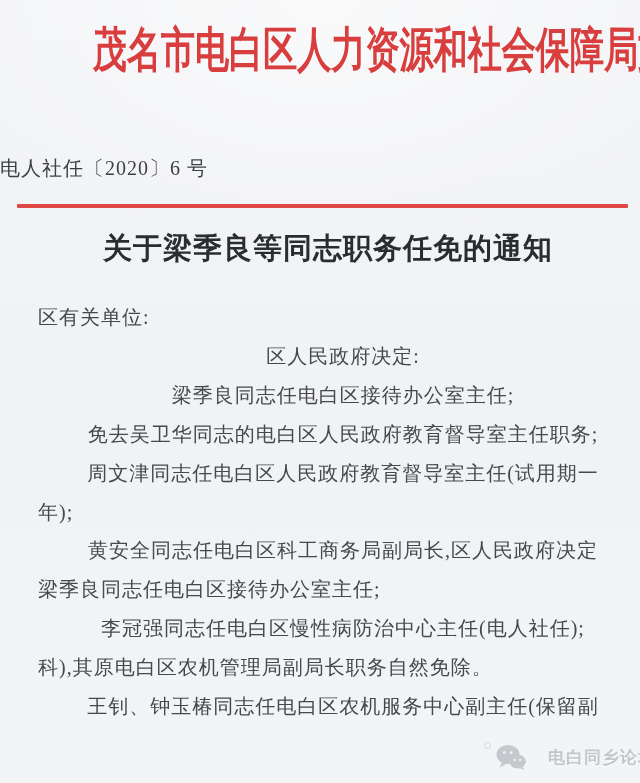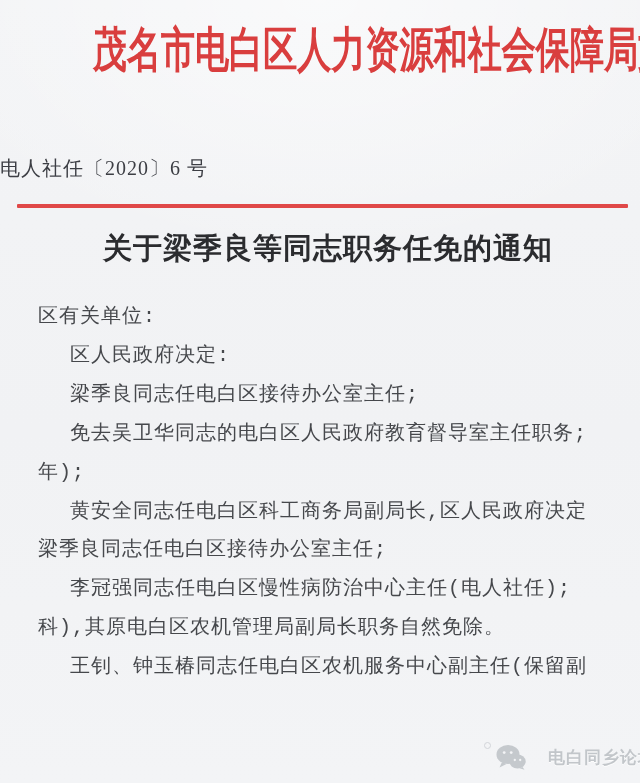--- a/index.html
+++ b/index.html
@@ -30,28 +30,28 @@
     background:var(--line-red,#e04848);
     border-radius:1px;
   }
   .doc-title{
     position:absolute;top:221px;left:0;width:640px;margin:8px;
     text-align:center;white-space:nowrap;
     font-size:29px;font-weight:bold;letter-spacing:1px;
     color:#2b2c2f;
   }
   .body{
-    position:absolute;top:298px;left:38px;width:578px;font-family:Liberation Mono, monospace;
+    position:absolute;top:298px;left:38px;width:578px;
   }
   .line{
     font-size:20px;line-height:38.9px;letter-spacing:1px;
     white-space:nowrap;
     color:var(--body-text,#46484c);
   }
-  .line.indent{padding-left:32px;}
+  .line.indent{padding-left:32px;text-align:center;}
   .watermark{
     position:absolute;top:744px;left:496px;
     display:flex;align-items:center;gap:22px;
   }
   .wm-icon{display:inline-block;width:30px;height:26px;}
   .wm-text{
     font-size:17px;font-weight:bold;letter-spacing:1px;
     color:var(--watermark-gray,#c2c6ca);
     text-shadow:0 1px 0 rgba(255,255,255,.8);
     font-family:"Liberation Sans","DejaVu Sans",sans-serif;
@@ -80,20 +80,21 @@
 
       <div class="line">区有关单位:</div>
 
       <div class="line indent">区人民政府决定:</div>
 
       <div class="line indent">梁季良同志任电白区接待办公室主任;</div>
 
 
       <div class="line indent">免去吴卫华同志的电白区人民政府教育督导室主任职务;</div>
 
+      <div class="line indent">周文津同志任电白区人民政府教育督导室主任(试用期一</div>
 
       <div class="line">年);</div>
 
       <div class="line indent">黄安全同志任电白区科工商务局副局长,区人民政府决定</div>
 
       <div class="line">梁季良同志任电白区接待办公室主任;</div>
 
       <div class="line indent">李冠强同志任电白区慢性病防治中心主任(电人社任);</div>
 
       <div class="line">科),其原电白区农机管理局副局长职务自然免除。</div>

